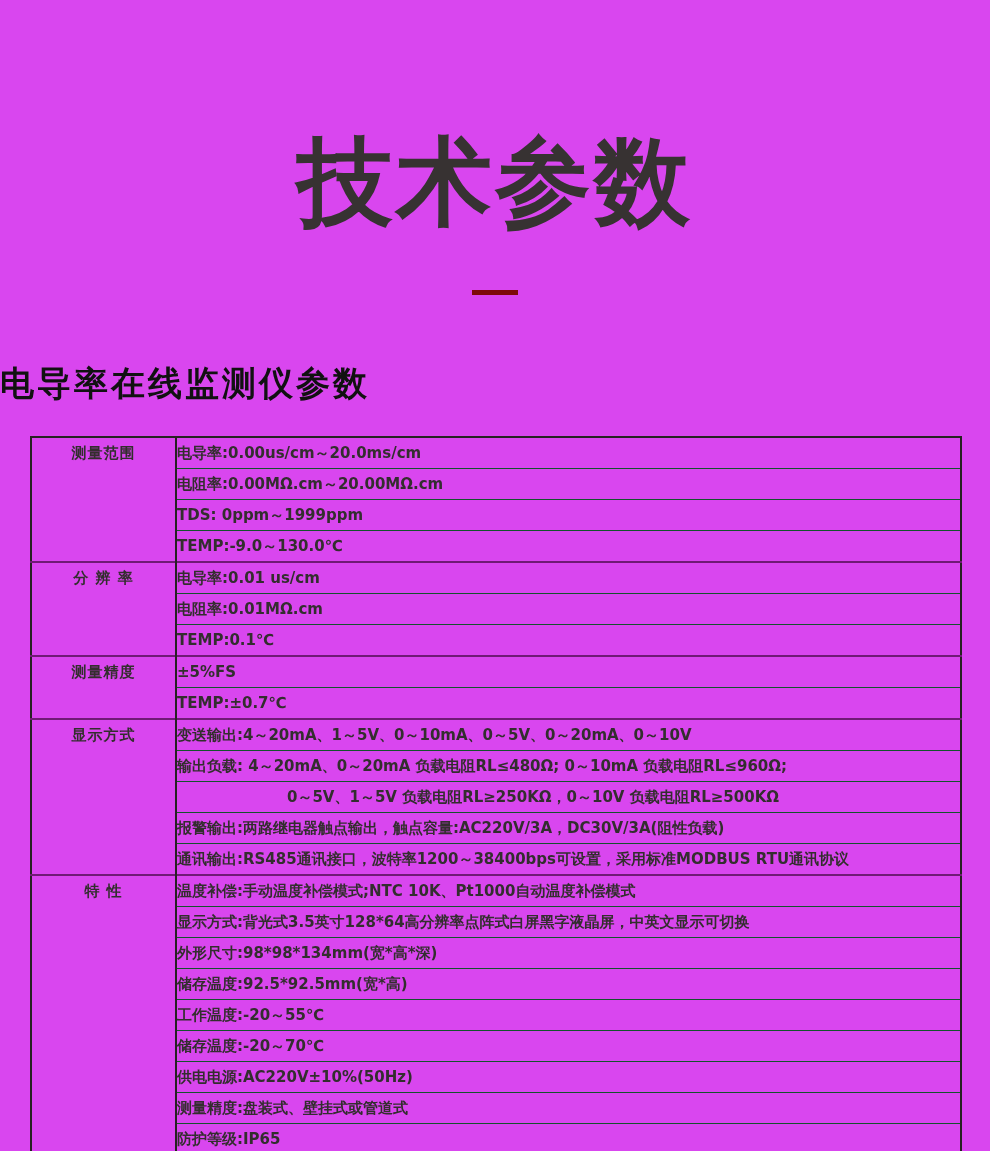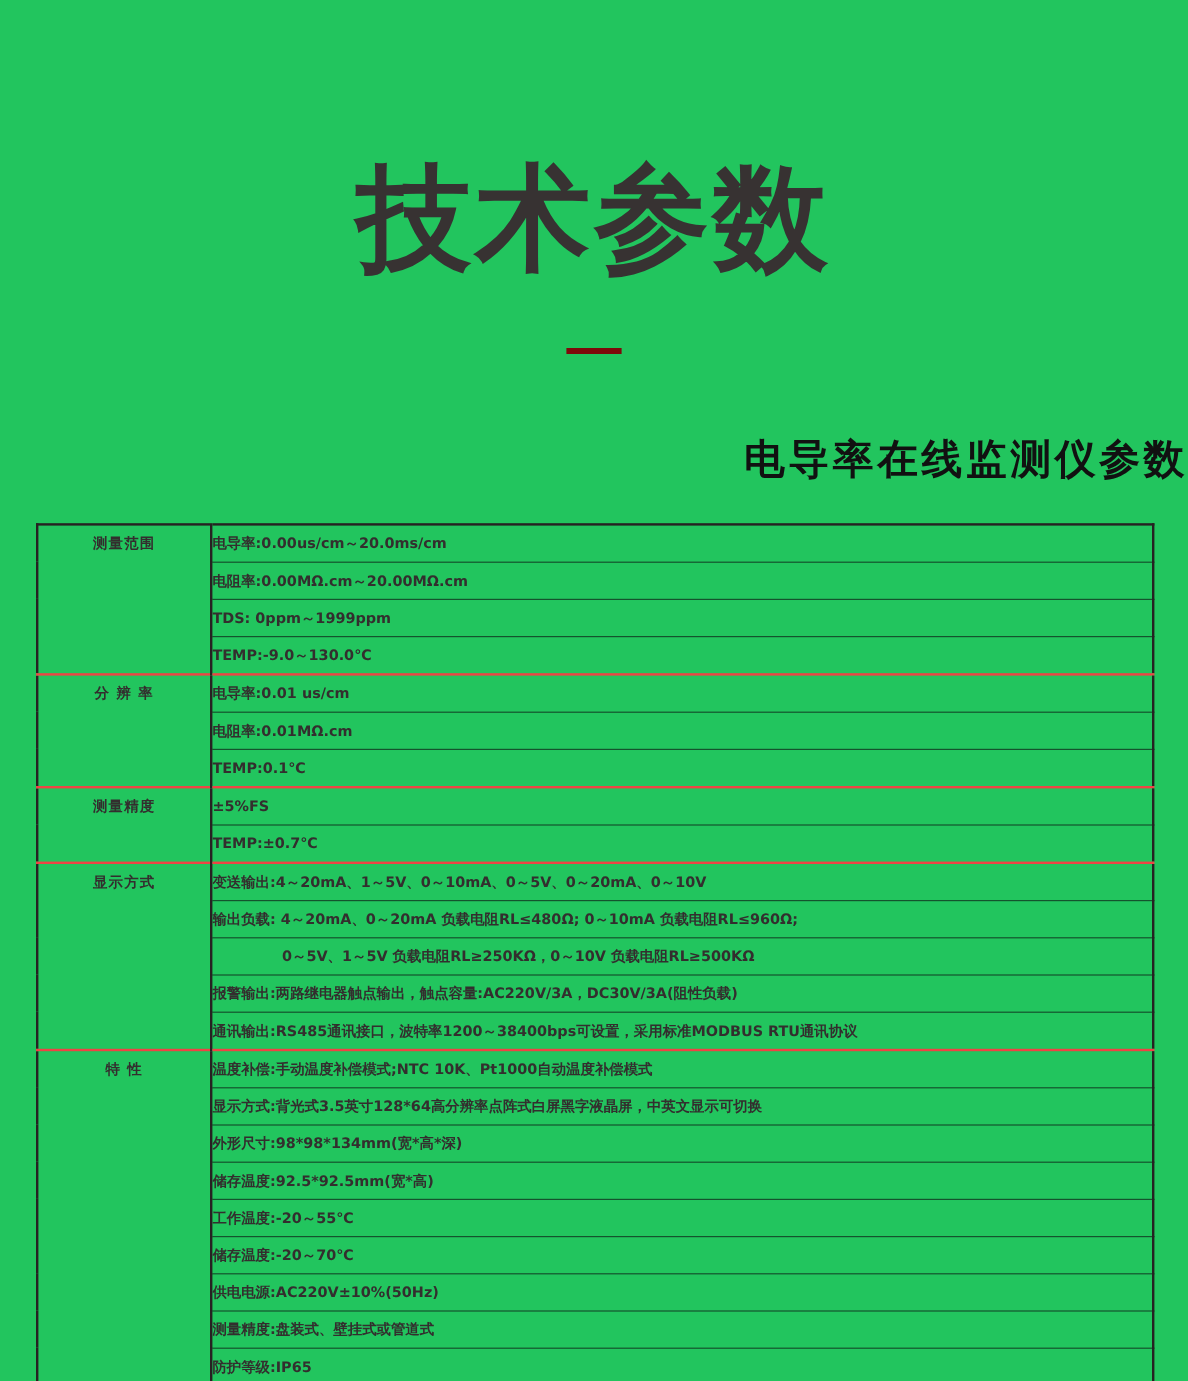--- a/index.html
+++ b/index.html
@@ -1,21 +1,21 @@
 <!DOCTYPE html>
 <html><head>
 <meta charset="utf-8">
 <style>
   * { box-sizing: border-box; }
   html, body { margin: 0; padding: 0; background: #ffffff; }
   .page {
     position: relative;
     width: 990px;
     height: 1151px;
-    background: #22c55e;
+    background: #d946ef;
     font-family: "DejaVu Sans", "Liberation Sans", sans-serif;
     overflow: hidden;
   }
   .page-title {
     margin: 0;
     padding-top: 130px;
     text-align: center;
     font-size: 96px;
     line-height: 1.1;
     font-weight: 900;
@@ -23,58 +23,58 @@
     letter-spacing: 3px;
   }
   .title-divider {
     width: 46px;
     height: 5px;
     background: #7e0a0a;
     margin: 54px auto 0 auto;
   }
   .section-subtitle {
     margin: 70px 0 0 0;
-    text-align: right;
+    text-align: left;
     font-size: 34px;
     line-height: 1.1;
     font-weight: 800;
     color: #111111;
     letter-spacing: 3px;
   }
   table.spec-table {
     margin: 34px 0 0 30px;
     width: 932px;
     border-collapse: collapse;
     table-layout: fixed;
     border: 2px solid #262222;
   }
   table.spec-table td {
     height: 30px;
     line-height: 30px;
     padding: 0;
-    font-size: 12px;
+    font-size: 15px;
     font-weight: 700;
     color: #332e2e;
     white-space: nowrap;
     overflow: hidden;
   }
   td.label {
     width: 145px;
     text-align: center;
     vertical-align: top;
     border-right: 2px solid #262222;
     letter-spacing: 1px;
   }
   td.value {
     padding-left: 12px;
     border-top: 1px solid #14532d;
   }
-  tr.group-start td { border-top: 2px solid #ef4444; }
+  tr.group-start td { border-top: 2px solid #701a75; }
   tr.table-start td { border-top: none; }
-  td.value.indent { padding-left: 58px; }
+  td.value.indent { padding-left: 110px; }
 </style>
 </head>
 <body>
 
 <div class="page">
 
   <h1 class="page-title">技术参数</h1>
 
   <div class="title-divider"></div>
 

